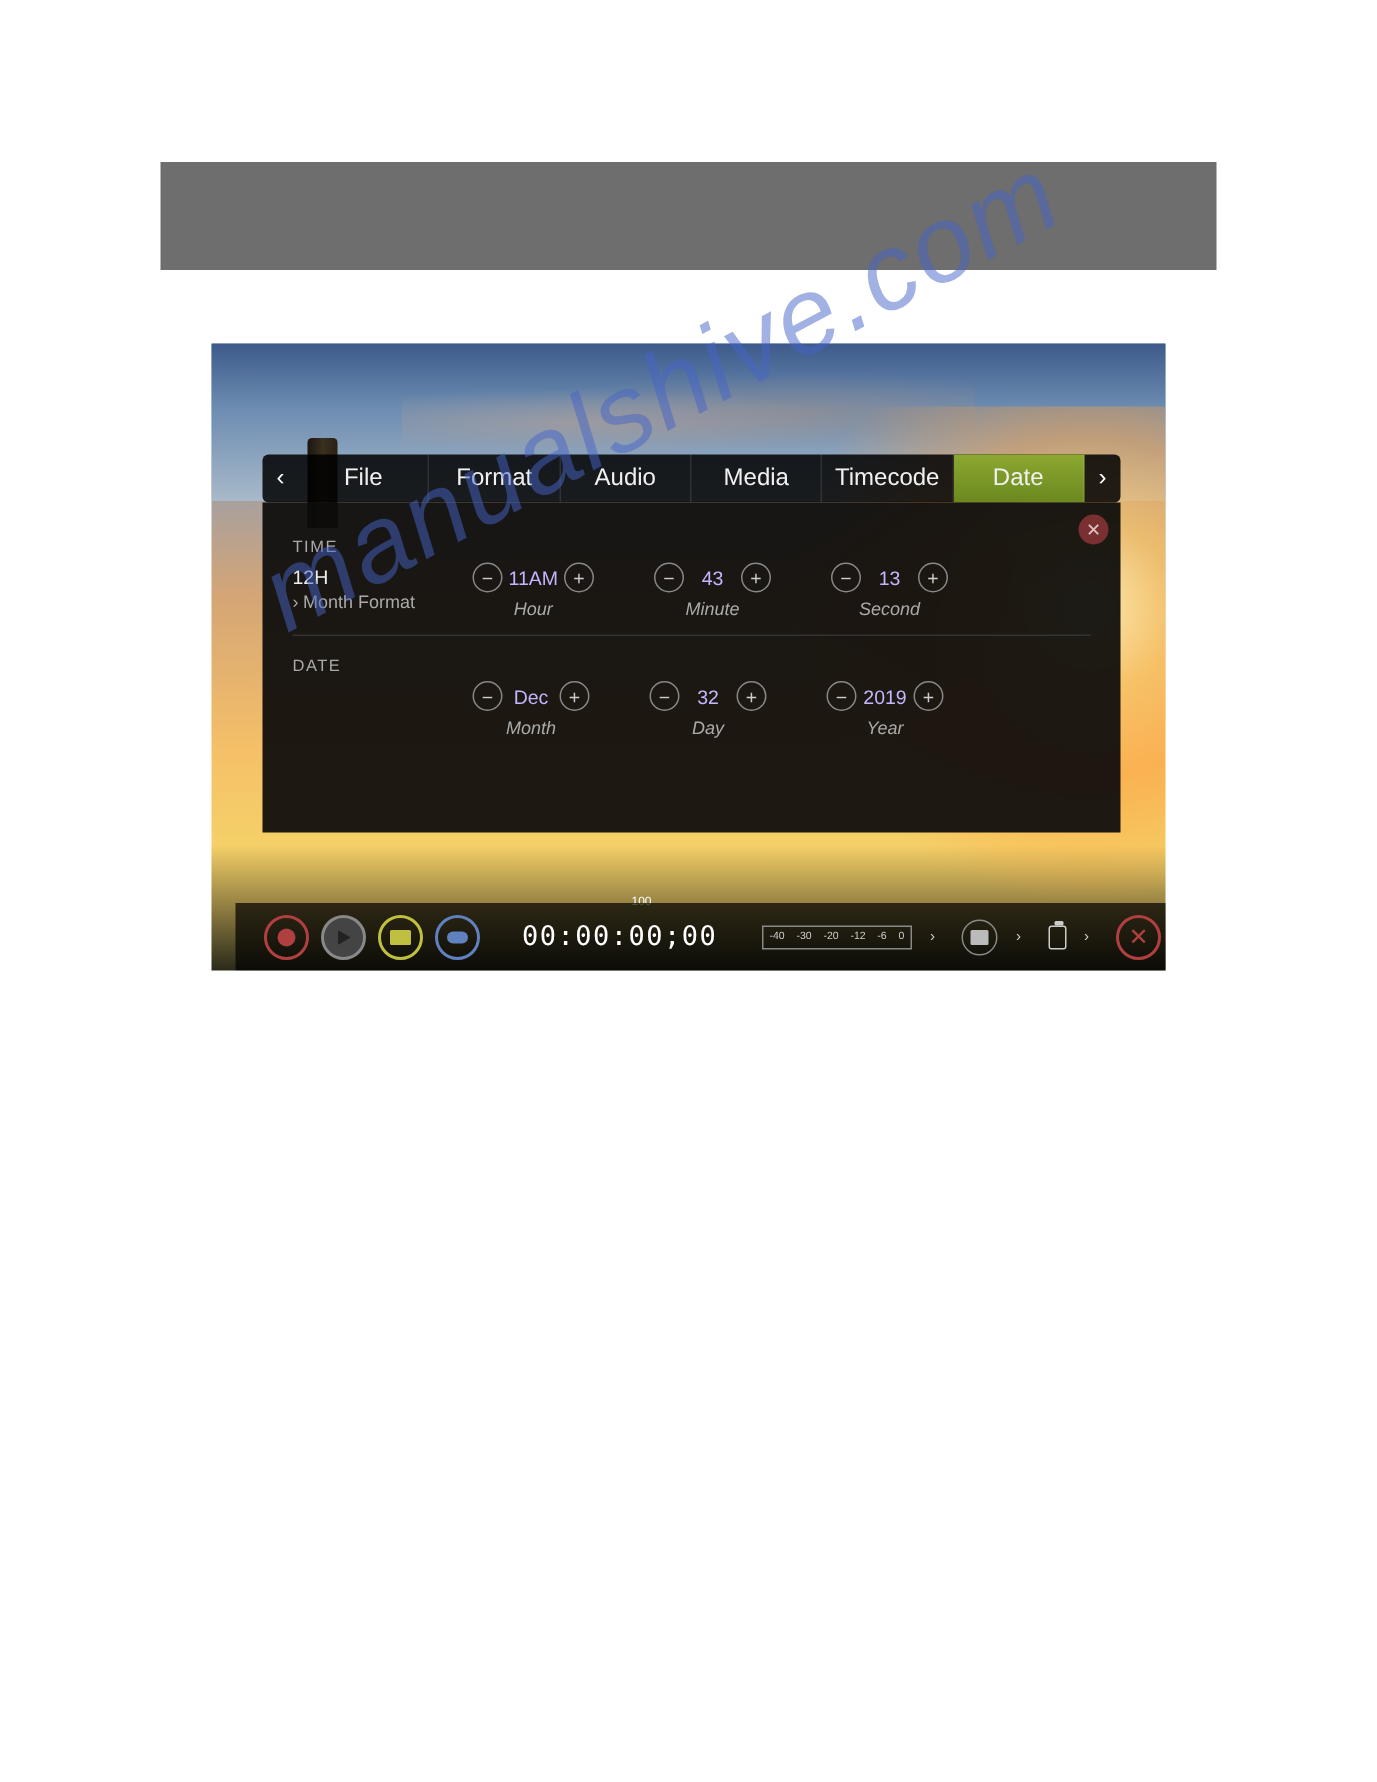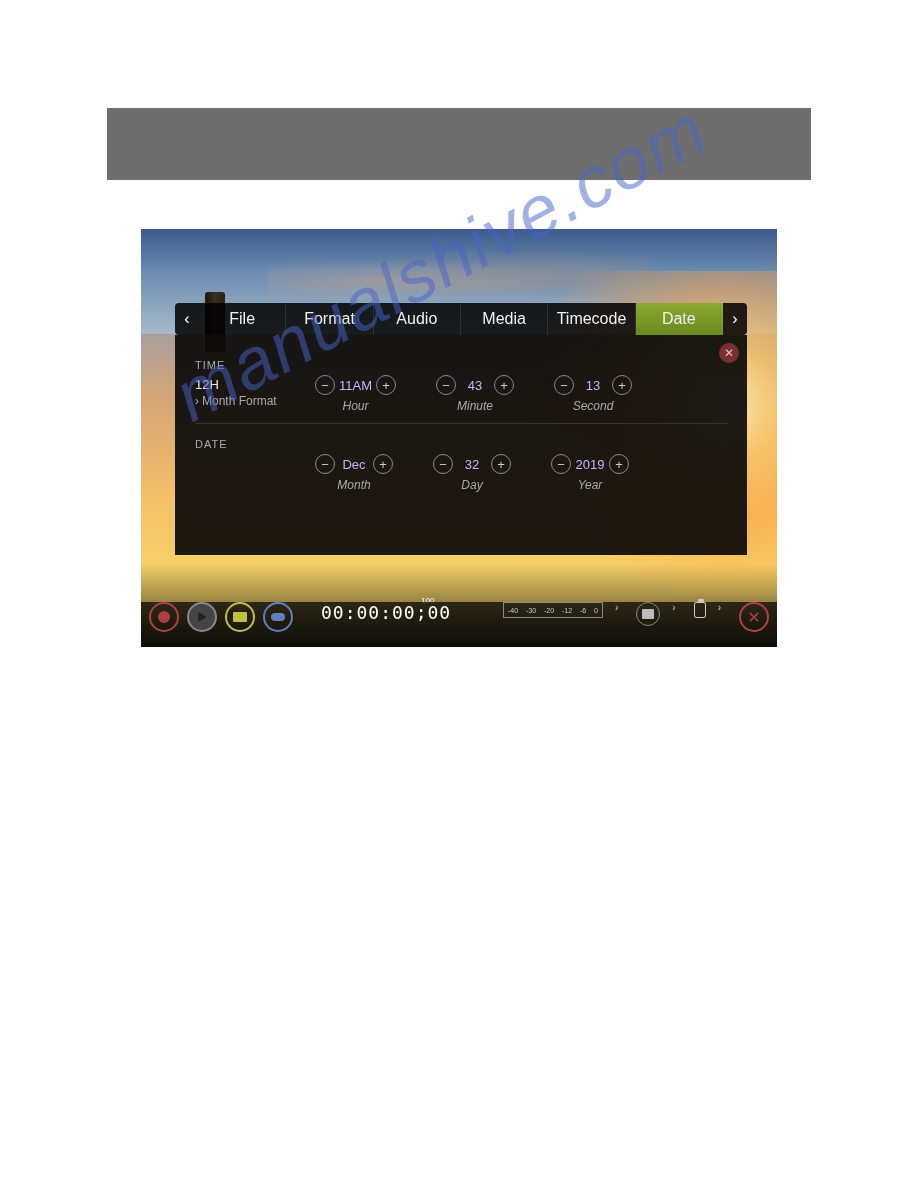--- a/index.html
+++ b/index.html
@@ -209,26 +209,27 @@
       margin-top: 4px;
       font-style: italic;
     }
     .divider {
       border-top: 1px solid #333;
       margin: 10px 0 4px;
     }
     .bottom-bar {
       position: absolute;
       bottom: 0;
-      left: 0;
+      left: 16px;
       width: 100%;
       height: 45px;
       background: rgba(0,0,0,0.7);
       display: flex;
-      padding: 0 8px;
+      align-items: center;
+      padding: 0 19px;
       gap: 8px;
     }
     .circle-btn {
       width: 30px;
       height: 30px;
       border-radius: 50%;
       border: 2px solid;
       display: flex;
       align-items: center;
       justify-content: center;

